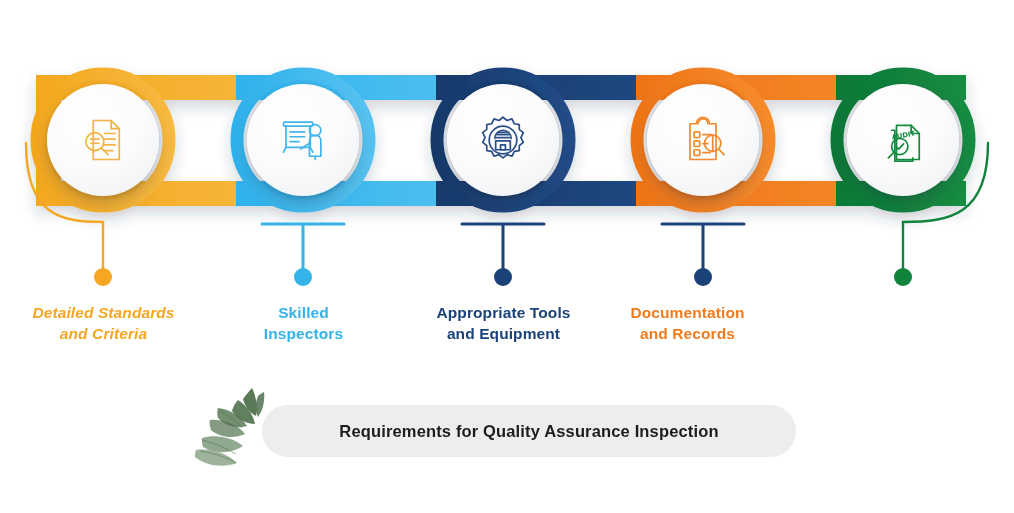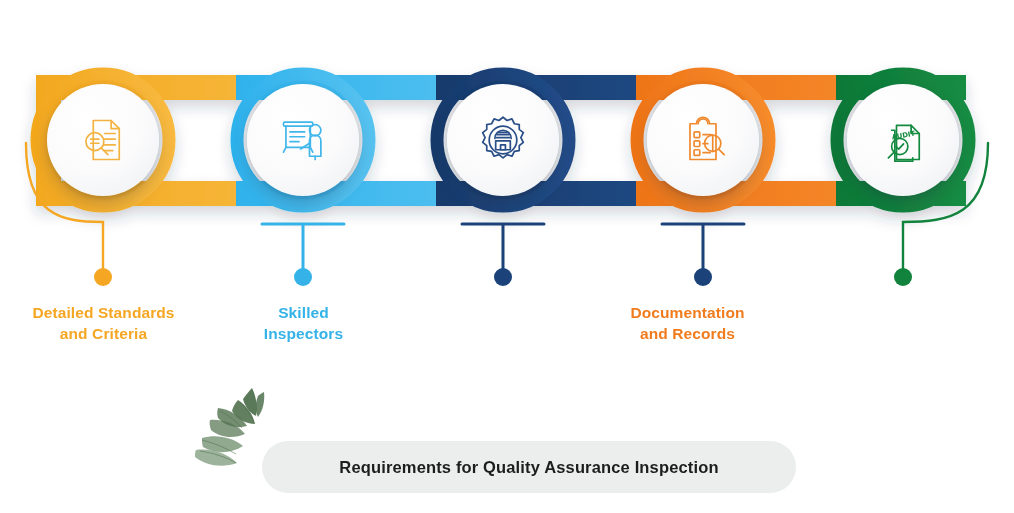--- a/index.html
+++ b/index.html
@@ -23,21 +23,21 @@
     display:flex;align-items:center;justify-content:center;
   }
   .node .glyph svg{width:52px;height:52px;display:block;}
   .caption{
     position:absolute;text-align:center;font-weight:bold;font-size:15.5px;
     line-height:21px;letter-spacing:.1px;white-space:pre-line;
   }
   #banner{
     position:absolute;left:262px;top:405px;width:534px;height:52px;
     background:#eceeee;border-radius:26px;
-    display:flex;align-items:center;justify-content:center;margin-top:36px;
+    display:flex;align-items:center;justify-content:center;
   }
   #banner span{
     font-size:16.5px;font-weight:bold;color:#1d1d1d;letter-spacing:.15px;
   }
   #leaves{position:absolute;left:186px;top:378px;width:128px;height:98px;}
 </style>
 </head>
 <body>
 
 <div id="stage">
@@ -207,24 +207,26 @@
     </g>
     <g fill="#7e9a7b">
       <path d="M16 60c14-4 30-1 41 8-12 8-28 8-40 1-1-3-1-6-1-9z" opacity=".85"></path>
       <path d="M10 72c15-2 31 3 41 13-14 5-31 3-42-6 0-3 0-5 1-7z" opacity=".75"></path>
     </g>
     <g stroke="#51724f" stroke-width="1" fill="none" opacity=".55">
       <path d="M16 62c12 3 24 8 34 14M14 73c13 2 26 6 36 12M34 33c8 4 16 10 22 17M54 24c6 6 11 13 14 21"></path>
     </g>
   </svg>
 
-  <div class="caption" style="left:0px;top:302px;width:207px;color:#F5A623;">Detailed Standards
+  <div class="caption" style="left:0px;top:302px;width:207px;color:#F5A623;font-style:italic;">Detailed Standards
 and Criteria</div>
   <div class="caption" style="left:200px;top:302px;width:207px;color:#35B3E8;">Skilled
 Inspectors</div>
+  <div class="caption" style="left:400px;top:302px;width:207px;color:#1B4379;">Appropriate Tools
+and Equipment</div>
   <div class="caption" style="left:584px;top:302px;width:207px;color:#F07C1E;">Documentation
 and Records</div>
 
   <div id="banner">
     <span>Requirements for Quality Assurance Inspection</span>
   </div>
 
 </div>
 
 </body></html>

